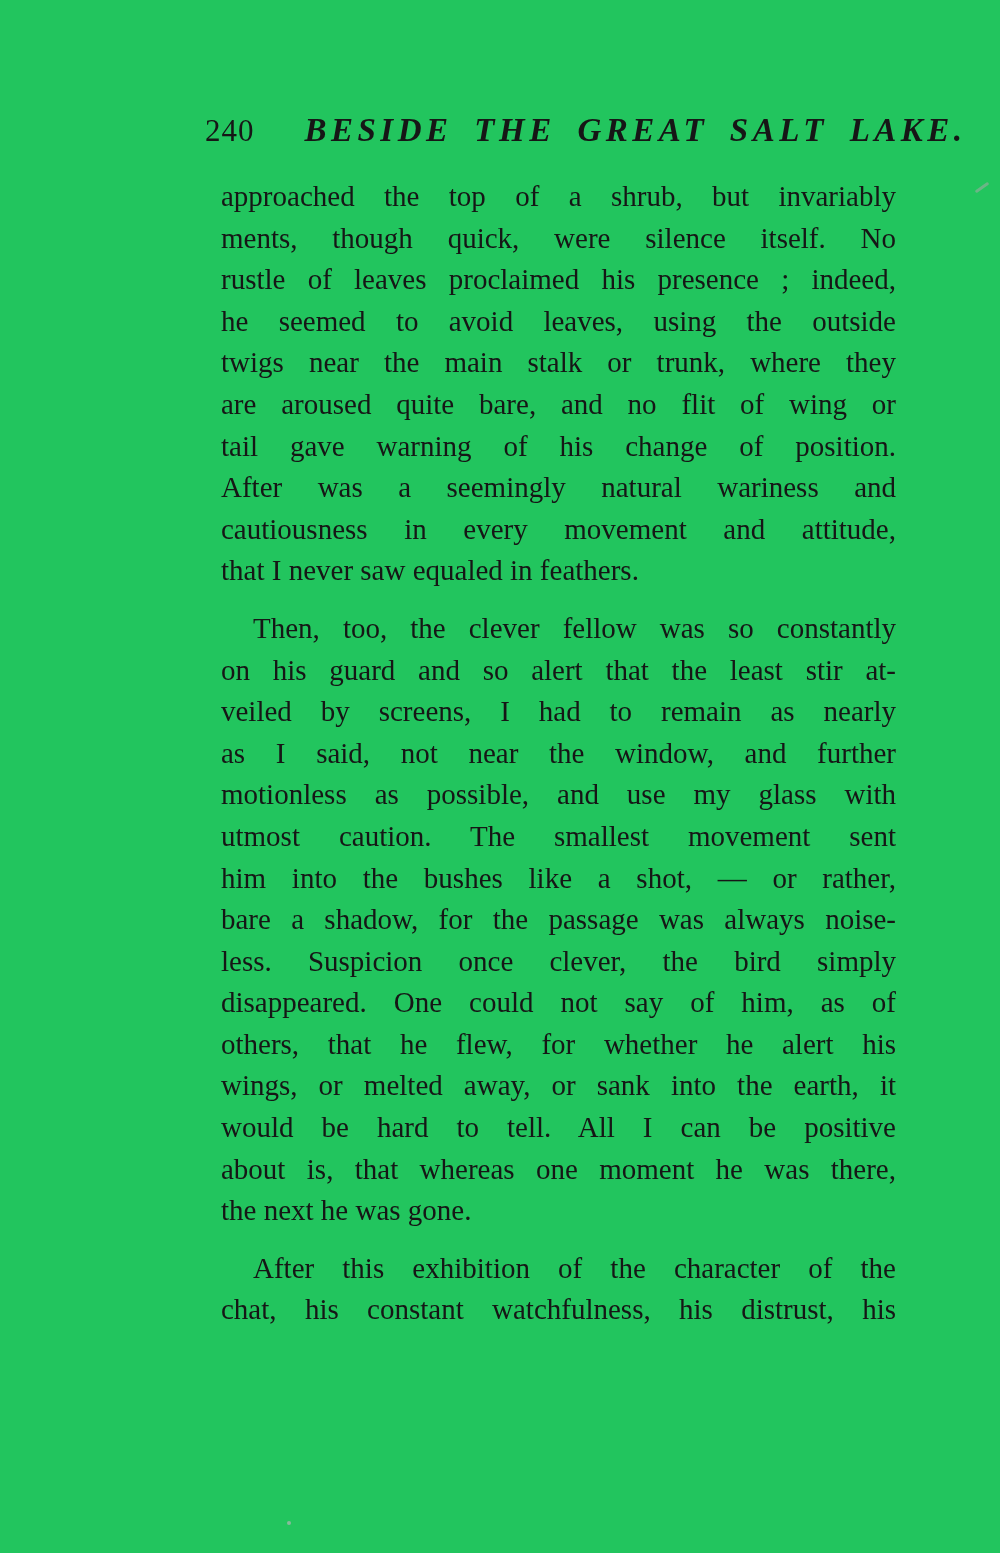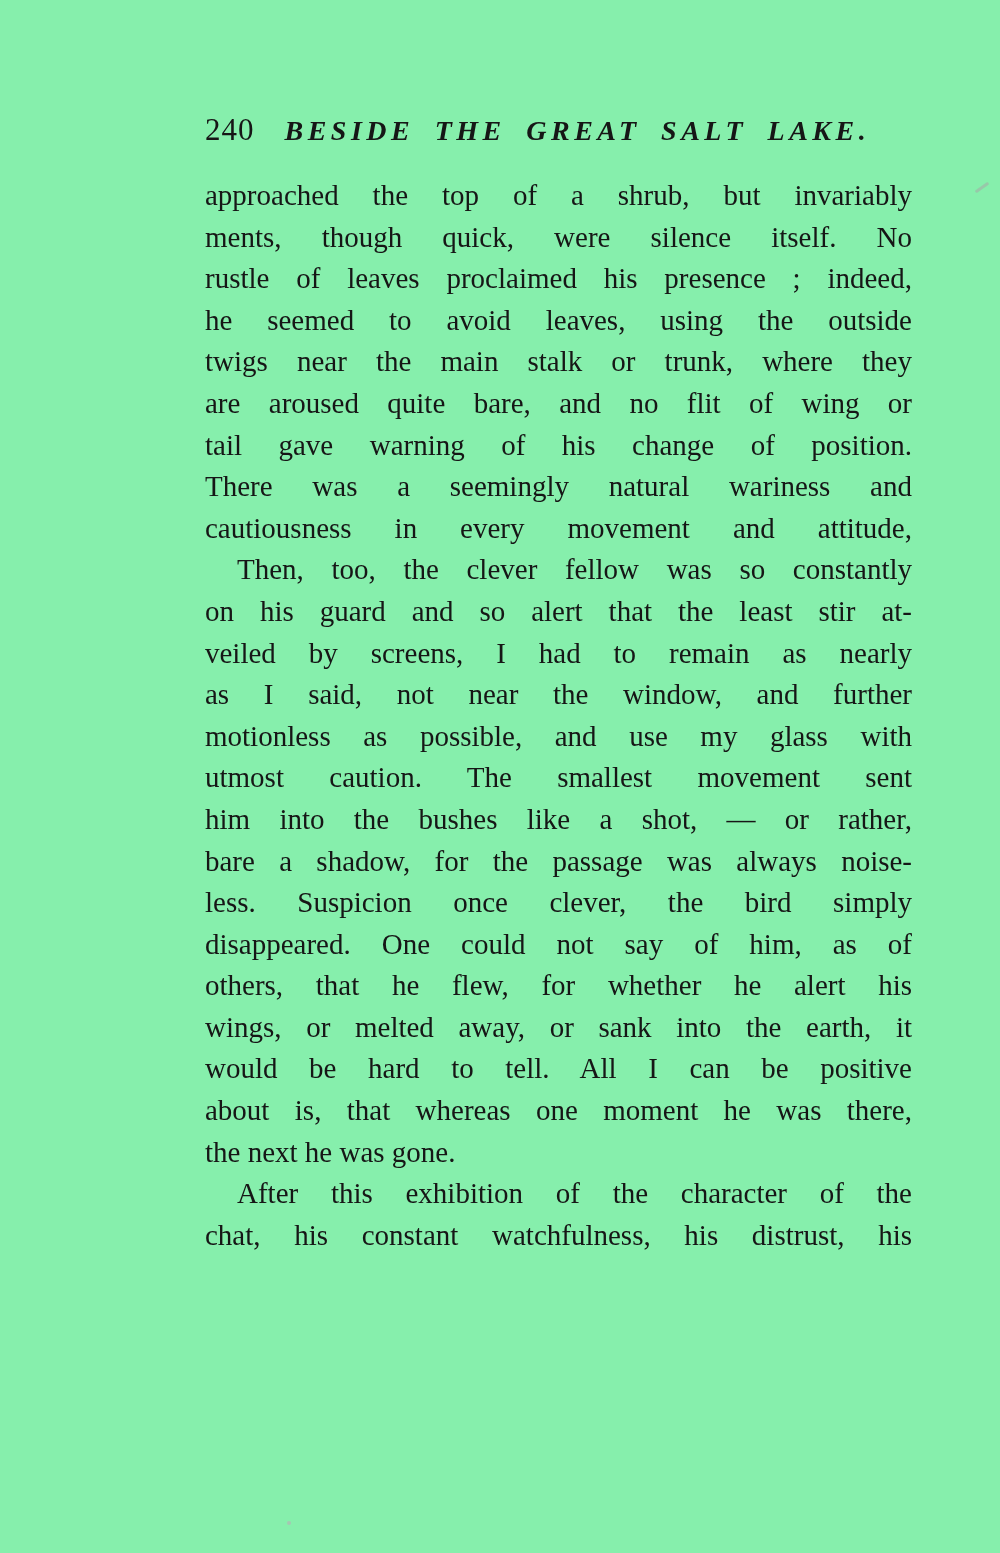--- a/index.html
+++ b/index.html
@@ -1,53 +1,53 @@
 <!DOCTYPE html>
 <html><head>
 <meta charset="utf-8">
 <style>
   html, body { margin: 0; padding: 0; background: #ffffff; }
   .page {
     position: relative;
     width: 1000px;
     height: 1553px;
-    background: #86efac;
+    background: #22c55e;
     box-sizing: border-box;
     padding: 112px 88px 0 205px;
     color: #161616;
     font-family: "Liberation Serif", "DejaVu Serif", serif;
     overflow: hidden;
   }
   .running-head {
     display: flex;
     align-items: baseline;
     margin-bottom: 27px;
   }
   .folio {
     font-size: 31px;
     letter-spacing: 1px;
   }
   .running-title {
-    margin-left: 30px;
+    margin-left: 50px;
     font-style: italic;
     font-weight: bold;
-    font-size: 28px;
+    font-size: 33px;
     letter-spacing: 4.5px;
     word-spacing: 9px;
     white-space: nowrap;
   }
   .body-text { width: 707px; }
   .line {
     font-size: 29px;
     line-height: 41.6px;
     text-align: justify;
     text-align-last: justify;
     white-space: normal;
   }
-  .para { margin: 0; }
+  .para { margin: 16px; }
   .para.indent .line.first { text-indent: 32px; }
   .line.end { text-align-last: left; }
   .scan-artifact-corner {
     position: absolute;
     right: 10px;
     top: 186px;
     width: 16px;
     height: 3px;
     background: #a8a8a8;
     transform: rotate(-35deg);
@@ -78,22 +78,23 @@
   <main class="body-text">
 
     <div class="para">
       <div class="line first">approached the top of a shrub, but invariably</div>
       <div class="line">ments, though quick, were silence itself. No</div>
       <div class="line">rustle of leaves proclaimed his presence ; indeed,</div>
       <div class="line">he seemed to avoid leaves, using the outside</div>
       <div class="line">twigs near the main stalk or trunk, where they</div>
       <div class="line">are aroused quite bare, and no flit of wing or</div>
       <div class="line">tail gave warning of his change of position.</div>
-      <div class="line">There was a seemingly natural wariness and</div>
+      <div class="line">After was a seemingly natural wariness and</div>
       <div class="line">cautiousness in every movement and attitude,</div>
+      <div class="line end">that I never saw equaled in feathers.</div>
     </div>
 
     <div class="para indent">
       <div class="line first">Then, too, the clever fellow was so constantly</div>
       <div class="line">on his guard and so alert that the least stir at-</div>
       <div class="line">veiled by screens, I had to remain as nearly</div>
       <div class="line">as I said, not near the window, and further</div>
       <div class="line">motionless as possible, and use my glass with</div>
       <div class="line">utmost caution. The smallest movement sent</div>
       <div class="line">him into the bushes like a shot, — or rather,</div>

